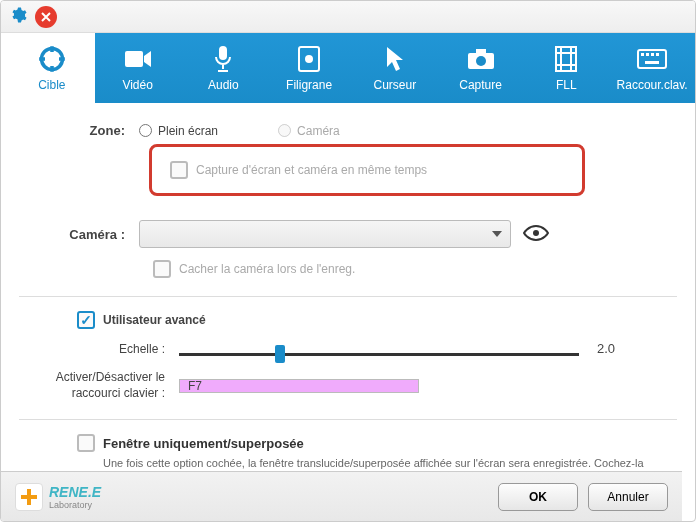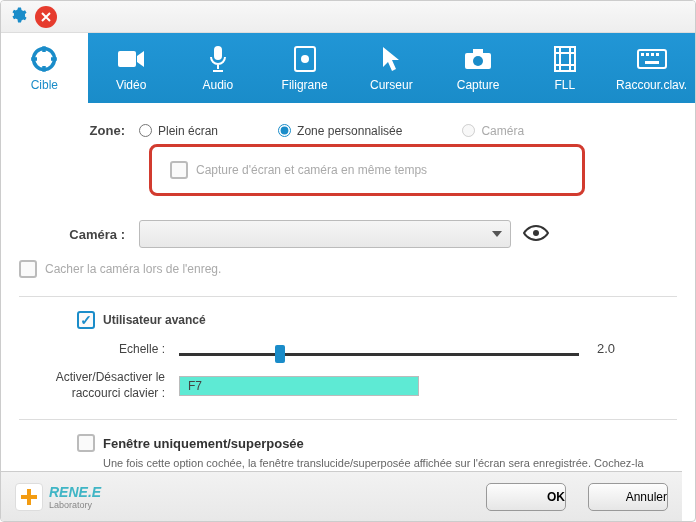--- a/index.html
+++ b/index.html
@@ -3,21 +3,21 @@
 <meta charset="utf-8">
 <style>
 * { margin: 0; padding: 0; box-sizing: border-box; font-family: Arial, sans-serif; }
 body { width: 696px; height: 522px; background: #fff; border: 1px solid #ccc; border-radius: 4px; overflow: hidden; position: relative; }
 
 .titlebar { height: 32px; background: linear-gradient(#f8f8f8, #eeeeee); display: flex; align-items: center; padding: 0 8px; border-bottom: 1px solid #ddd; }
 .titlebar .gear { margin-right: 8px; }
 .titlebar .title { font-size: 14px; color: #333; font-weight: bold; flex: 1; }
 .close-btn { width: 22px; height: 22px; border-radius: 50%; background: #e63c2e; display: flex; align-items: center; justify-content: center; cursor: pointer; }
 
-.tabbar { height: 70px; background: linear-gradient(#2196d6, #1a8cc9); display: flex; }
+.tabbar { height: 70px; background: linear-gradient(#2196d6, #1a8cc9); display: flex; margin-left: 8px; }
 .tab { flex: 1; display: flex; flex-direction: column; align-items: center; justify-content: center; color: #fff; cursor: pointer; font-size: 12px; gap: 4px; position: relative; }
 .tab.active { background: #fff; color: #1a8cc9; }
 .tab .icon-wrap { height: 30px; display: flex; align-items: center; justify-content: center; }
 
 .content { padding: 20px 18px 0 18px; font-size: 13px; color: #444; }
 .row { display: flex; align-items: center; margin-bottom: 12px; }
 .row .label { width: 120px; text-align: right; padding-right: 14px; font-weight: bold; font-size: 13px; }
 
 .radio-group { display: flex; gap: 60px; align-items: center; }
 .radio-item { display: flex; align-items: center; gap: 6px; font-size: 12px; }
@@ -29,45 +29,45 @@
 .cbx.dark { color: #444; }
 .cbx-box { width: 18px; height: 18px; border: 2px solid #bbb; border-radius: 3px; background: #fafafa; display: flex; align-items: center; justify-content: center; }
 .cbx-box.checked { border-color: #1a8cc9; }
 .cbx-box.checked::after { content: '✓'; color: #1a8cc9; font-weight: bold; font-size: 14px; }
 
 .camera-row { display: flex; align-items: center; margin-bottom: 12px; }
 .camera-row .label { width: 120px; text-align: right; padding-right: 14px; font-weight: bold; }
 .camera-select { flex: 1; max-width: 372px; height: 28px; background: linear-gradient(#f5f5f5,#e8e8e8); border: 1px solid #bbb; border-radius: 3px; display: flex; align-items: center; justify-content: flex-end; padding-right: 8px; }
 .eye-btn { margin-left: 12px; cursor: pointer; }
 
-.indent { margin-bottom: 18px; }
+.indent { margin-left: 134px; margin-bottom: 18px; }
 
 .divider { height: 1px; background: #ddd; margin: 4px 0 14px 0; }
 
 .slider-row { display: flex; align-items: flex-end; margin-bottom: 14px; }
 .slider-row .slabel { width: 160px; text-align: right; padding-right: 14px; font-size: 12px; }
 .slider-track { flex: 1; display: flex; align-items: center; position: relative; max-width: 400px; }
 .slider-line { height: 3px; background: #333; flex: 1; position: relative; }
 .slider-thumb { position: absolute; left: 24%; width: 10px; height: 18px; background: #1a8cc9; border-radius: 2px; top: -8px; }
 .slider-val { margin-left: 18px; font-size: 13px; }
 
 .hotkey-row { display: flex; align-items: center; margin-bottom: 18px; }
 .hotkey-row .hlabel { width: 160px; text-align: right; padding-right: 14px; font-size: 12px; line-height: 1.3; }
-.hotkey-input { width: 240px; height: 20px; border: 1px solid #bbb; background: #5eead4; padding: 0 8px; font-size: 12px; display: flex; align-items: center; }
+.hotkey-input { width: 240px; height: 14px; border: 1px solid #bbb; background: #f0abfc; padding: 0 8px; font-size: 12px; display: flex; align-items: center; }
 
 .translucent { margin-left: 58px; }
 .translucent .cbx { font-weight: bold; font-size: 13px; color: #333; margin-bottom: 4px; }
 .translucent .desc { font-size: 11px; color: #666; margin-left: 26px; line-height: 1.4; }
 
 .footer { position: absolute; bottom: 0; left: 0; right: 13px; height: 50px; background: linear-gradient(#f2f2f2,#e8e8e8); border-top: 1px solid #ccc; display: flex; align-items: center; padding: 0 14px; }
 .brand { display: flex; align-items: center; gap: 6px; flex: 1; }
 .brand-icon { width: 28px; height: 28px; background: #fff; border: 1px solid #ddd; border-radius: 4px; display: flex; align-items: center; justify-content: center; }
 .brand-text { font-style: italic; font-size: 14px; color: #3fb5c5; font-weight: bold; }
 .brand-text .lab { display: block; font-size: 9px; color: #888; font-style: normal; font-weight: normal; }
-.btn { min-width: 80px; height: 28px; background: linear-gradient(#fdfdfd,#e6e6e6); border: 1px solid #999; border-radius: 5px; margin-left: 22px; font-size: 12px; cursor: pointer; display: flex; align-items: center; justify-content: flex-end; }
+.btn { min-width: 80px; height: 28px; background: linear-gradient(#fdfdfd,#e6e6e6); border: 1px solid #999; border-radius: 5px; margin-left: 10px; font-size: 12px; cursor: pointer; display: flex; align-items: center; justify-content: center; }
 .btn.primary { font-weight: bold; }
 </style>
 </head>
 <body>
 
 <div class="titlebar">
   <span class="gear">
     <svg width="18" height="18" viewBox="0 0 24 24">
         <path fill="#1a8cc9" d="M12 8a4 4 0 100 8 4 4 0 000-8zm9.4 4a7.7 7.7 0 00-.1-1.3l2.1-1.6-2-3.5-2.5 1a7.6 7.6 0 00-2.2-1.3L16 2h-4l-.7 2.6a7.6 7.6 0 00-2.2 1.3l-2.5-1-2 3.5 2.1 1.6a7.7 7.7 0 000 2.6L4.6 14l2 3.5 2.5-1a7.6 7.6 0 002.2 1.3L12 22h4l.7-2.6a7.6 7.6 0 002.2-1.3l2.5 1 2-3.5-2.1-1.6c.1-.4.1-.9.1-1z"></path>
       </svg>
@@ -160,24 +160,20 @@
 
 <div class="content">
 
   <div class="row">
     <div class="label">Zone:</div>
     <div class="radio-group">
       <label class="radio-item">
           <input type="radio" name="zone" style="">
           <span>Plein écran</span>
         </label>
-      <label class="radio-item">
-          <input type="radio" name="zone" checked="" style="">
-          <span>Zone personnalisée</span>
-        </label>
       <label class="radio-item disabled">
           <input type="radio" name="zone" disabled="" style="">
           <span>Caméra</span>
         </label>
     </div>
   </div>
 
   <div class="highlight-box">
     <div class="cbx">
       <div class="cbx-box"></div>

